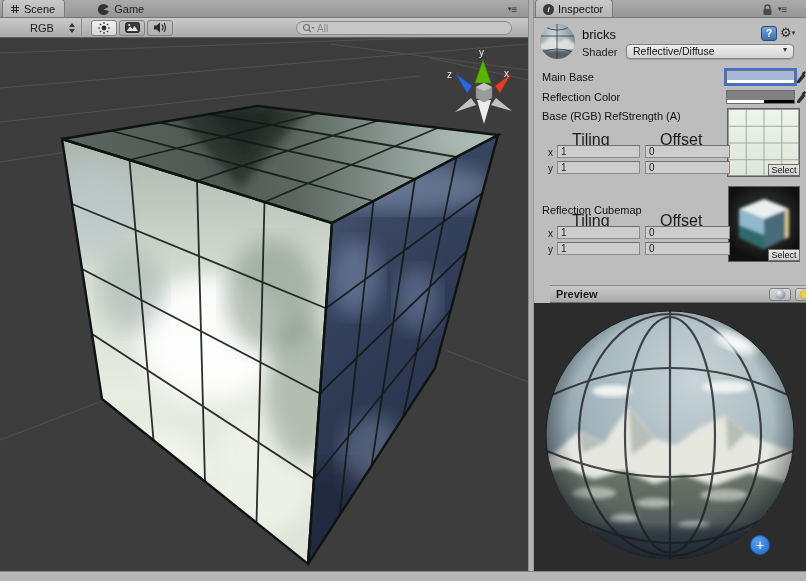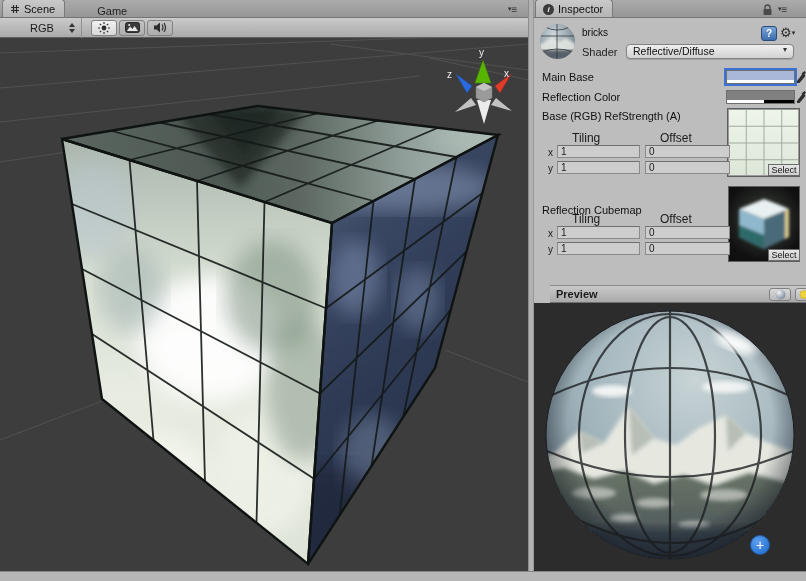--- a/index.html
+++ b/index.html
@@ -45,21 +45,21 @@
   
   #inspector { position:absolute; left:534px; top:0; width:272px; height:571px; background:#bdbdbd; font-size:11px; color:#111; }
   .ins-label { position:absolute; left:8px; white-space:nowrap; }
   .swatch { position:absolute; width:69px; height:14px; border:1px solid #6e6e6e; cursor:pointer; }
   .swatch .alpha { position:absolute; left:0; right:0; bottom:0; height:3px; background:#fff; }
   .swatch.focus { outline:2px solid #3c72d6; outline-offset:0; }
   .alpha-split { background:linear-gradient(to right, #fff 0 55%, #000 55% 100%) !important; }
   .dropper { position:absolute; width:10px; height:14px; cursor:pointer; }
   .mini-input { position:absolute; height:13px; border:1px solid #8a8a8a; border-top-color:#6f6f6f;
                 background:#cdcdcd; font-size:10px; color:#1a1a1a; padding:0 3px; }
-  .col-head { position:absolute; font-size:12px; color:#1a1a1a; }
+  .col-head { position:absolute; font-size:16px; color:#1a1a1a; }
   .row-lab { position:absolute; font-size:10px; color:#1a1a1a; }
   .select-btn { position:absolute; width:32px; height:12px; background:linear-gradient(#e6e6e6,#cfcfcf);
                 border:1px solid #6b6b6b; font-size:9px; color:#111; display:flex; align-items:center;
                 justify-content:center; cursor:pointer; }
   #shader-dd { position:absolute; left:92px; top:44px; width:168px; height:15px; border:1px solid #828282;
                border-radius:4px; background:linear-gradient(#efefef,#d2d2d2); display:flex; align-items:flex-start;
                padding:0 6px; font-size:10.5px; cursor:pointer; box-shadow:0 1px 1px rgba(0,0,0,.15); }
   #shader-dd .arrow { margin-left:auto; font-size:8px; color:#333; }
   #help-btn { position:absolute; left:227px; top:26px; width:16px; height:15px; border-radius:3px;
               background:linear-gradient(#7ba4d9,#3e6cae); border:1px solid #2c4a78; color:#fff; font-size:10px;
@@ -100,21 +100,21 @@
 <div id="window">
 
   <div id="scene-panel">
     <div class="tabbar">
       <div class="tab" style="margin-left:2px;">
         <svg width="10" height="10">
           <path d="M1,3.5 H9 M1,6.5 H9 M3.5,1 V9 M6.5,1 V9" stroke="#2a2a2a" stroke-width="1.2" fill="none"></path>
         </svg>
         <span>Scene</span>
       </div>
-      <div class="tab inactive" style="margin-left:24px;flex-direction:column;">
+      <div class="tab inactive" style="margin-left:24px;">
         <svg width="13" height="13" viewBox="0 0 14 14">
           <circle cx="7" cy="7" r="6" fill="#333"></circle>
           <polygon points="7,7 14,3.5 14,9" fill="#9f9f9f"></polygon>
         </svg>
         <span>Game</span>
       </div>
       <div class="panel-menu" style="left:508px;">
         <span class="tri">▾</span><span>≡</span>
       </div>
     </div>
@@ -142,20 +142,28 @@
             <path d="M2,9 L5,4.5 L7.5,7 L9.5,4 L13,9 Z" fill="#e9e9e9"></path>
             <circle cx="4.2" cy="3" r="1" fill="#e9e9e9"></circle>
           </svg>
         </div>
         <div class="tool-btn">
           <svg width="14" height="13" viewBox="0 0 14 13">
             <polygon points="1,4.5 3.5,4.5 7,1.5 7,11.5 3.5,8.5 1,8.5" fill="#2d2d2d"></polygon>
             <path d="M9,3.5 Q11,6.5 9,9.5 M11,2 Q14,6.5 11,11" stroke="#2d2d2d" stroke-width="1.2" fill="none"></path>
           </svg>
         </div>
+      </div>
+      <div id="search-pill">
+        <svg width="13" height="11" viewBox="0 0 13 11">
+          <circle cx="4.5" cy="4.5" r="3" fill="none" stroke="#6e6e6e" stroke-width="1.2"></circle>
+          <path d="M6.8,6.8 L9,9" stroke="#6e6e6e" stroke-width="1.2"></path>
+          <polygon points="9.5,4 12.5,4 11,6" fill="#6e6e6e"></polygon>
+        </svg>
+        <input type="text" placeholder="All" style="">
       </div>
     </div>
 
     <div id="scene-viewport">
       <svg width="528" height="533" viewBox="0 0 528 533">
         <defs>
           <linearGradient id="gTop" x1="0" y1="0" x2="1" y2="0">
             <stop offset="0" stop-color="#5a665f"></stop>
               <stop offset="0.35" stop-color="#4e5954"></stop>
             <stop offset="0.55" stop-color="#5c6861"></stop>
@@ -281,21 +289,21 @@
             <circle cx="18.5" cy="18.5" r="17.5"></circle>
           </clipPath>
       </defs>
       <circle cx="18.5" cy="18.5" r="17.5" fill="url(#mthumb)"></circle>
       <g clip-path="url(#mclip)">
         <path d="M0,22 L7,18 L13,14 L20,19 L27,15 L37,21 L37,37 L0,37 Z" fill="#e8eae4" opacity="0.85" filter="url(#bm)"></path>
         <rect x="0" y="27" width="37" height="10" fill="#39434d" opacity="0.8" filter="url(#bm)"></rect>
         <path d="M0,13 H37 M18,1 V36 M6,4 Q18,10 31,4 M3,29 Q18,23 34,29" stroke="#23282c" stroke-width="1" fill="none" opacity="0.7"></path>
       </g>
     </svg>
-    <div style="position:absolute;left:48px;top:27px;font-size:10px;color:#0e0e0e;">bricks</div>
+    <div style="position:absolute;left:48px;top:27px;font-size:13px;color:#0e0e0e;">bricks</div>
     <div style="position:absolute;left:48px;top:46px;font-size:11px;color:#222;">Shader</div>
     <div id="shader-dd">
       <span>Reflective/Diffuse</span>
       <span class="arrow">▾</span>
     </div>
     <div id="help-btn">?</div>
     <div id="gear-btn"><span>⚙</span><span class="tri">▾</span></div>
 
     <div class="ins-label" style="top:71px;">Main Base</div>
     <div class="swatch focus" style="left: 192px; top: 70px; background: rgb(169, 183, 216);">

